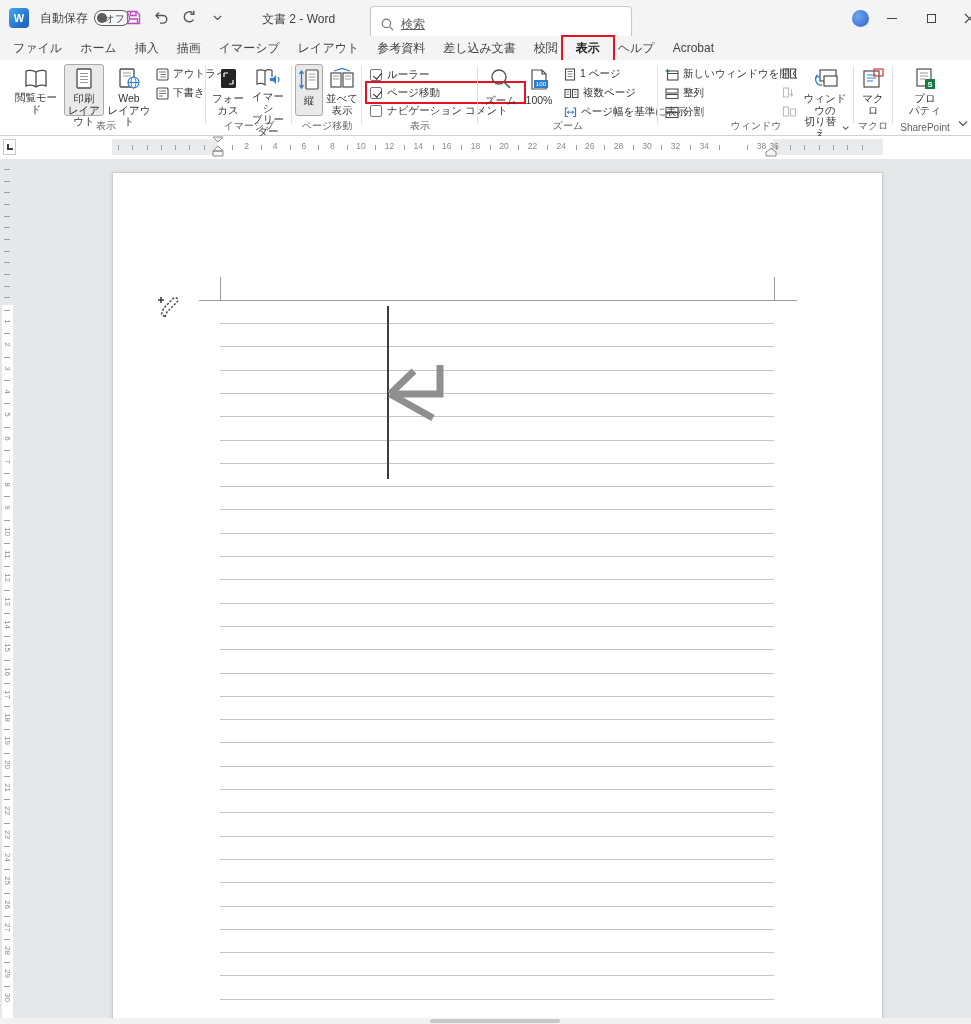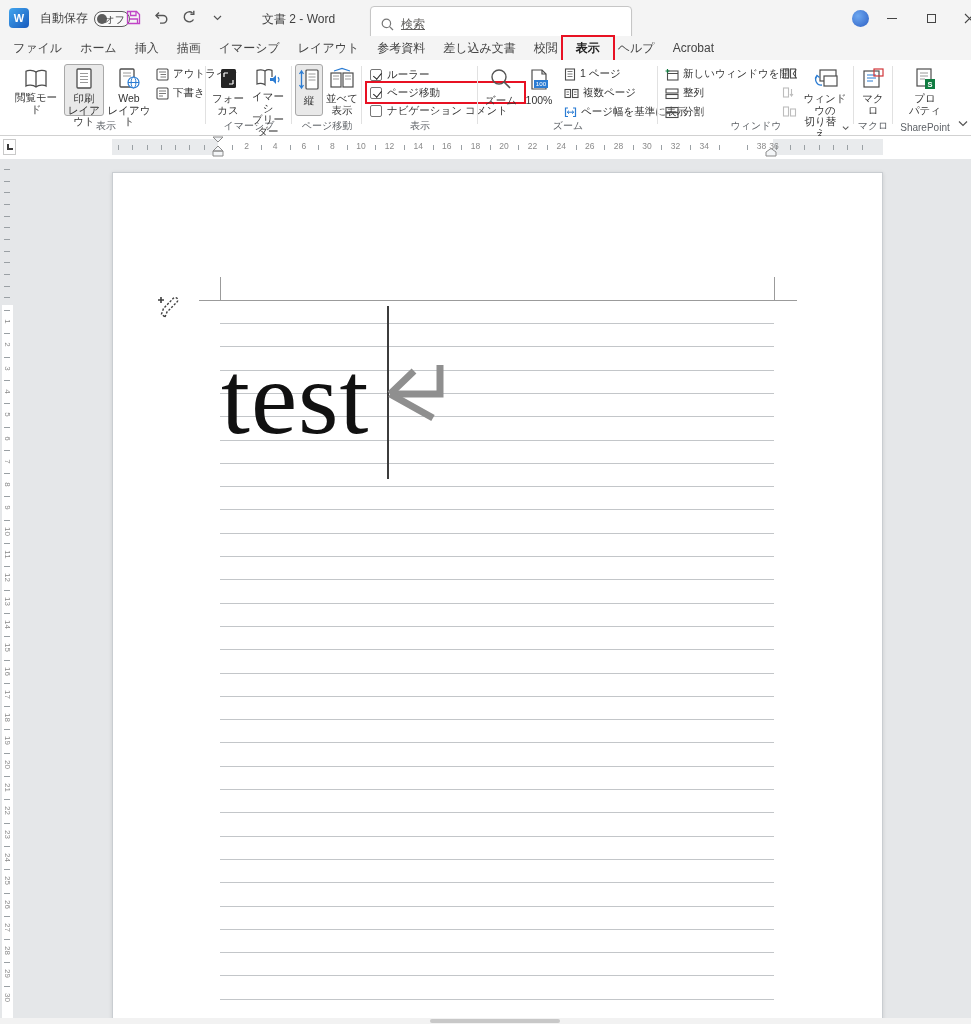--- a/index.html
+++ b/index.html
@@ -8,21 +8,21 @@
   }
   *{margin:0;padding:0;box-sizing:border-box;}
   body{font-family:"Liberation Sans","DejaVu Sans",sans-serif;background:#888;}
   .app{position:relative;width:971px;height:1024px;background:#e5e7e9;overflow:hidden;
        font-family:"Liberation Sans","DejaVu Sans",sans-serif;color:var(--ink);}
   
   .titlebar{position:absolute;left:0;top:0;width:971px;height:36px;background:#f4f4f4;}
   .word-logo{position:absolute;left:9px;top:8px;width:20px;height:20px;border-radius:4px;
     background:linear-gradient(135deg,#41a5ee 0%,#2b7cd3 55%,#185abd 100%);
     color:#fff;font-size:11px;font-weight:bold;display:flex;align-items:center;justify-content:center;}
-  .autosave{position:absolute;left:40px;top:10px;font-size:12px;color:#444;display:flex;align-items:flex-end;gap:6px;}
+  .autosave{position:absolute;left:40px;top:10px;font-size:12px;color:#444;display:flex;align-items:flex-start;gap:6px;}
   .toggle{width:36px;height:16px;border:1px solid #5c5c5c;border-radius:9px;position:relative;background:#f9f9f9;}
   .toggle .knob{position:absolute;left:2px;top:2px;width:10px;height:10px;border-radius:50%;background:#5c5c5c;}
   .toggle .state{position:absolute;right:4px;top:1px;font-size:10px;color:#444;}
   .qat{position:absolute;left:124px;top:7px;display:flex;align-items:center;gap:10px;}
   .qat .ibtn{width:18px;height:20px;display:flex;align-items:center;justify-content:center;}
   .doc-title{position:absolute;left:262px;top:11px;font-size:12px;color:#404040;}
   .searchbox{position:absolute;left:370px;top:6px;width:262px;height:36px;background:#fff;
     border:1px solid #c6c6c6;border-radius:4px;display:flex;align-items:center;gap:7px;padding-left:10px;
     font-size:12px;color:#605e5c;box-shadow:0 1px 2px rgba(0,0,0,.06);text-decoration:underline;}
   .avatar{position:absolute;left:852px;top:10px;width:17px;height:17px;border-radius:50%;
@@ -628,21 +628,20 @@
         </div>
       <div class="margin-line"></div>
       <div class="margin-v" style="left:107px;"></div>
       <div class="margin-v" style="left:661px;"></div>
 
       <svg width="24" height="26" viewBox="0 0 24 26" style="position:absolute;left:44px;top:122px;">
         <path d="M8 22 l2 -5 L20 7 a2.6 2.6 0 0 0 -3.7 -3.7 L6.5 13.5 l-2 5.5 z" fill="none" stroke="#3f3f3f" stroke-width="1.4" stroke-dasharray="2.2 1.6"></path>
         <path d="M4 2 v6 M1 5 h6" stroke="#3f3f3f" stroke-width="1.6"></path>
       </svg>
 
-      <div class="body-text">test</div>
 
       <div class="cursor"></div>
 
       <svg width="62" height="62" viewBox="0 0 62 62" style="position:absolute;left:273px;top:188px;">
         <path d="M54 4 V33 H5" fill="none" stroke="#8f8f8f" stroke-width="7"></path>
         <path d="M4 33 L28 10 M4 33 L47 57" fill="none" stroke="#8f8f8f" stroke-width="7"></path>
       </svg>
     </div>
   </div>
 

